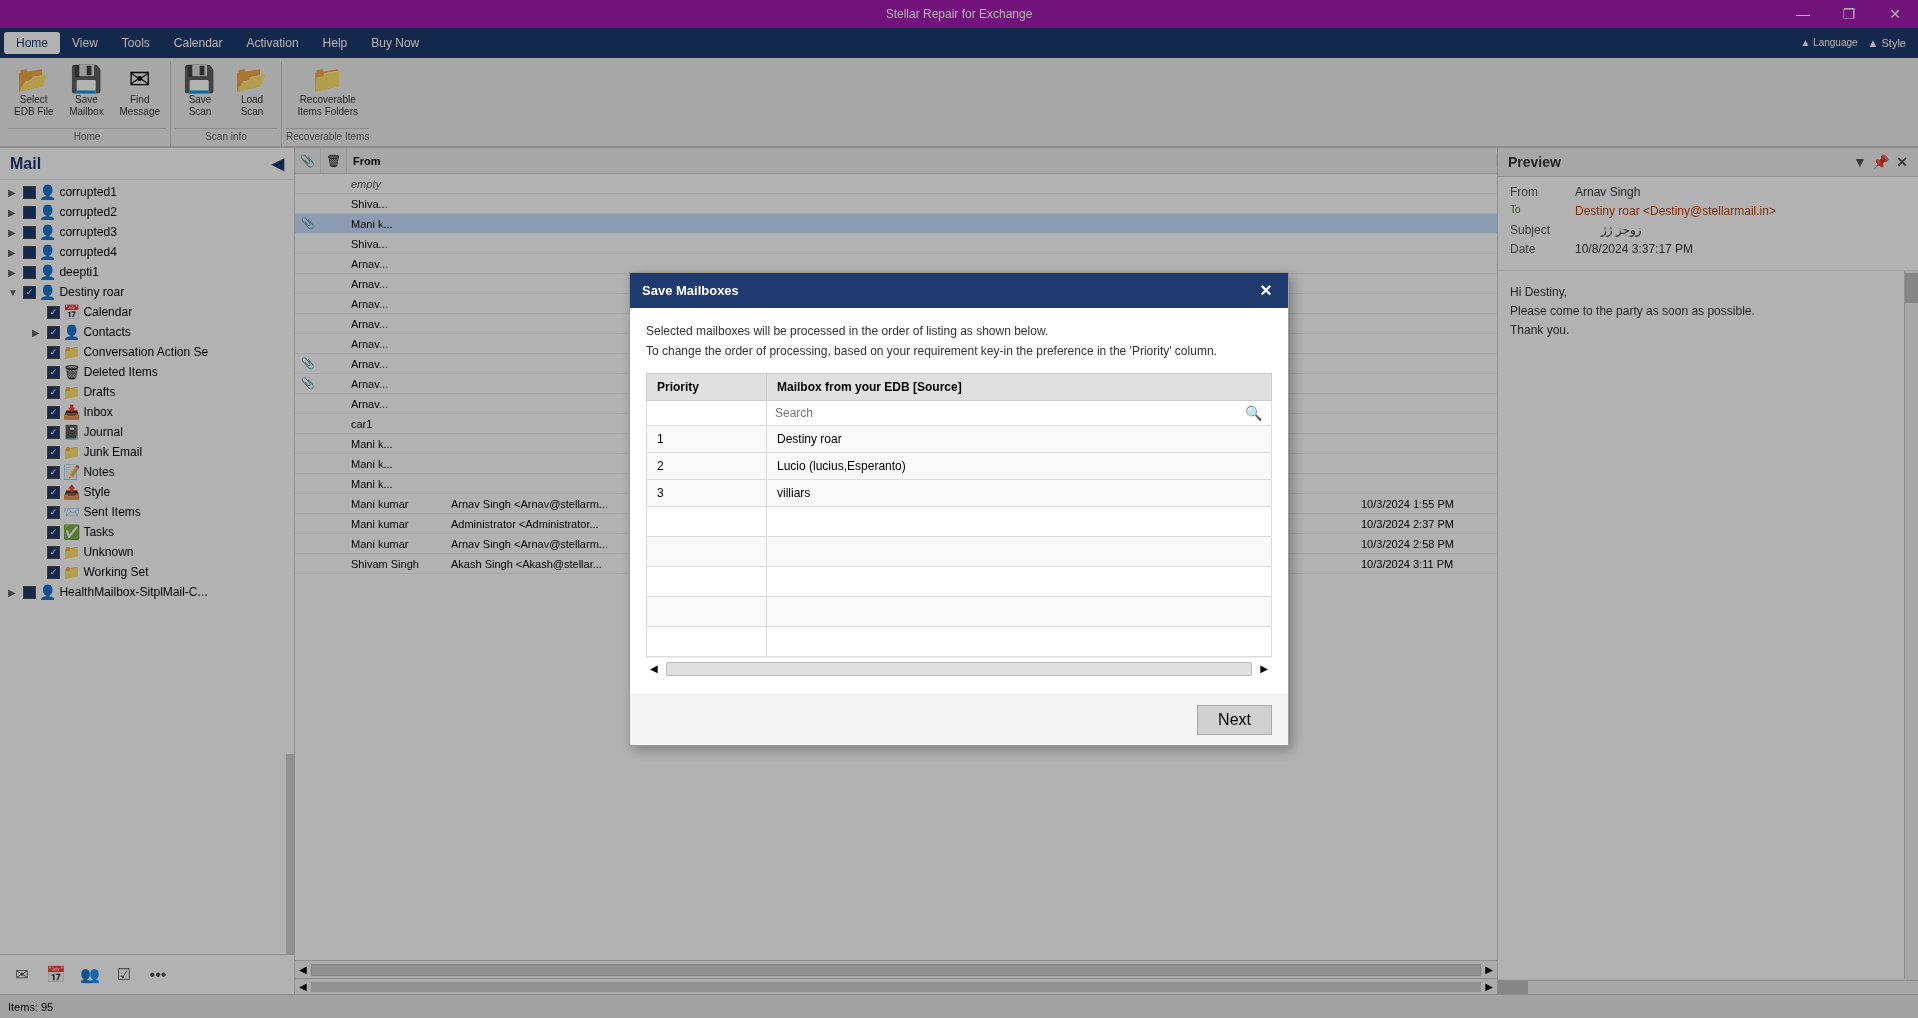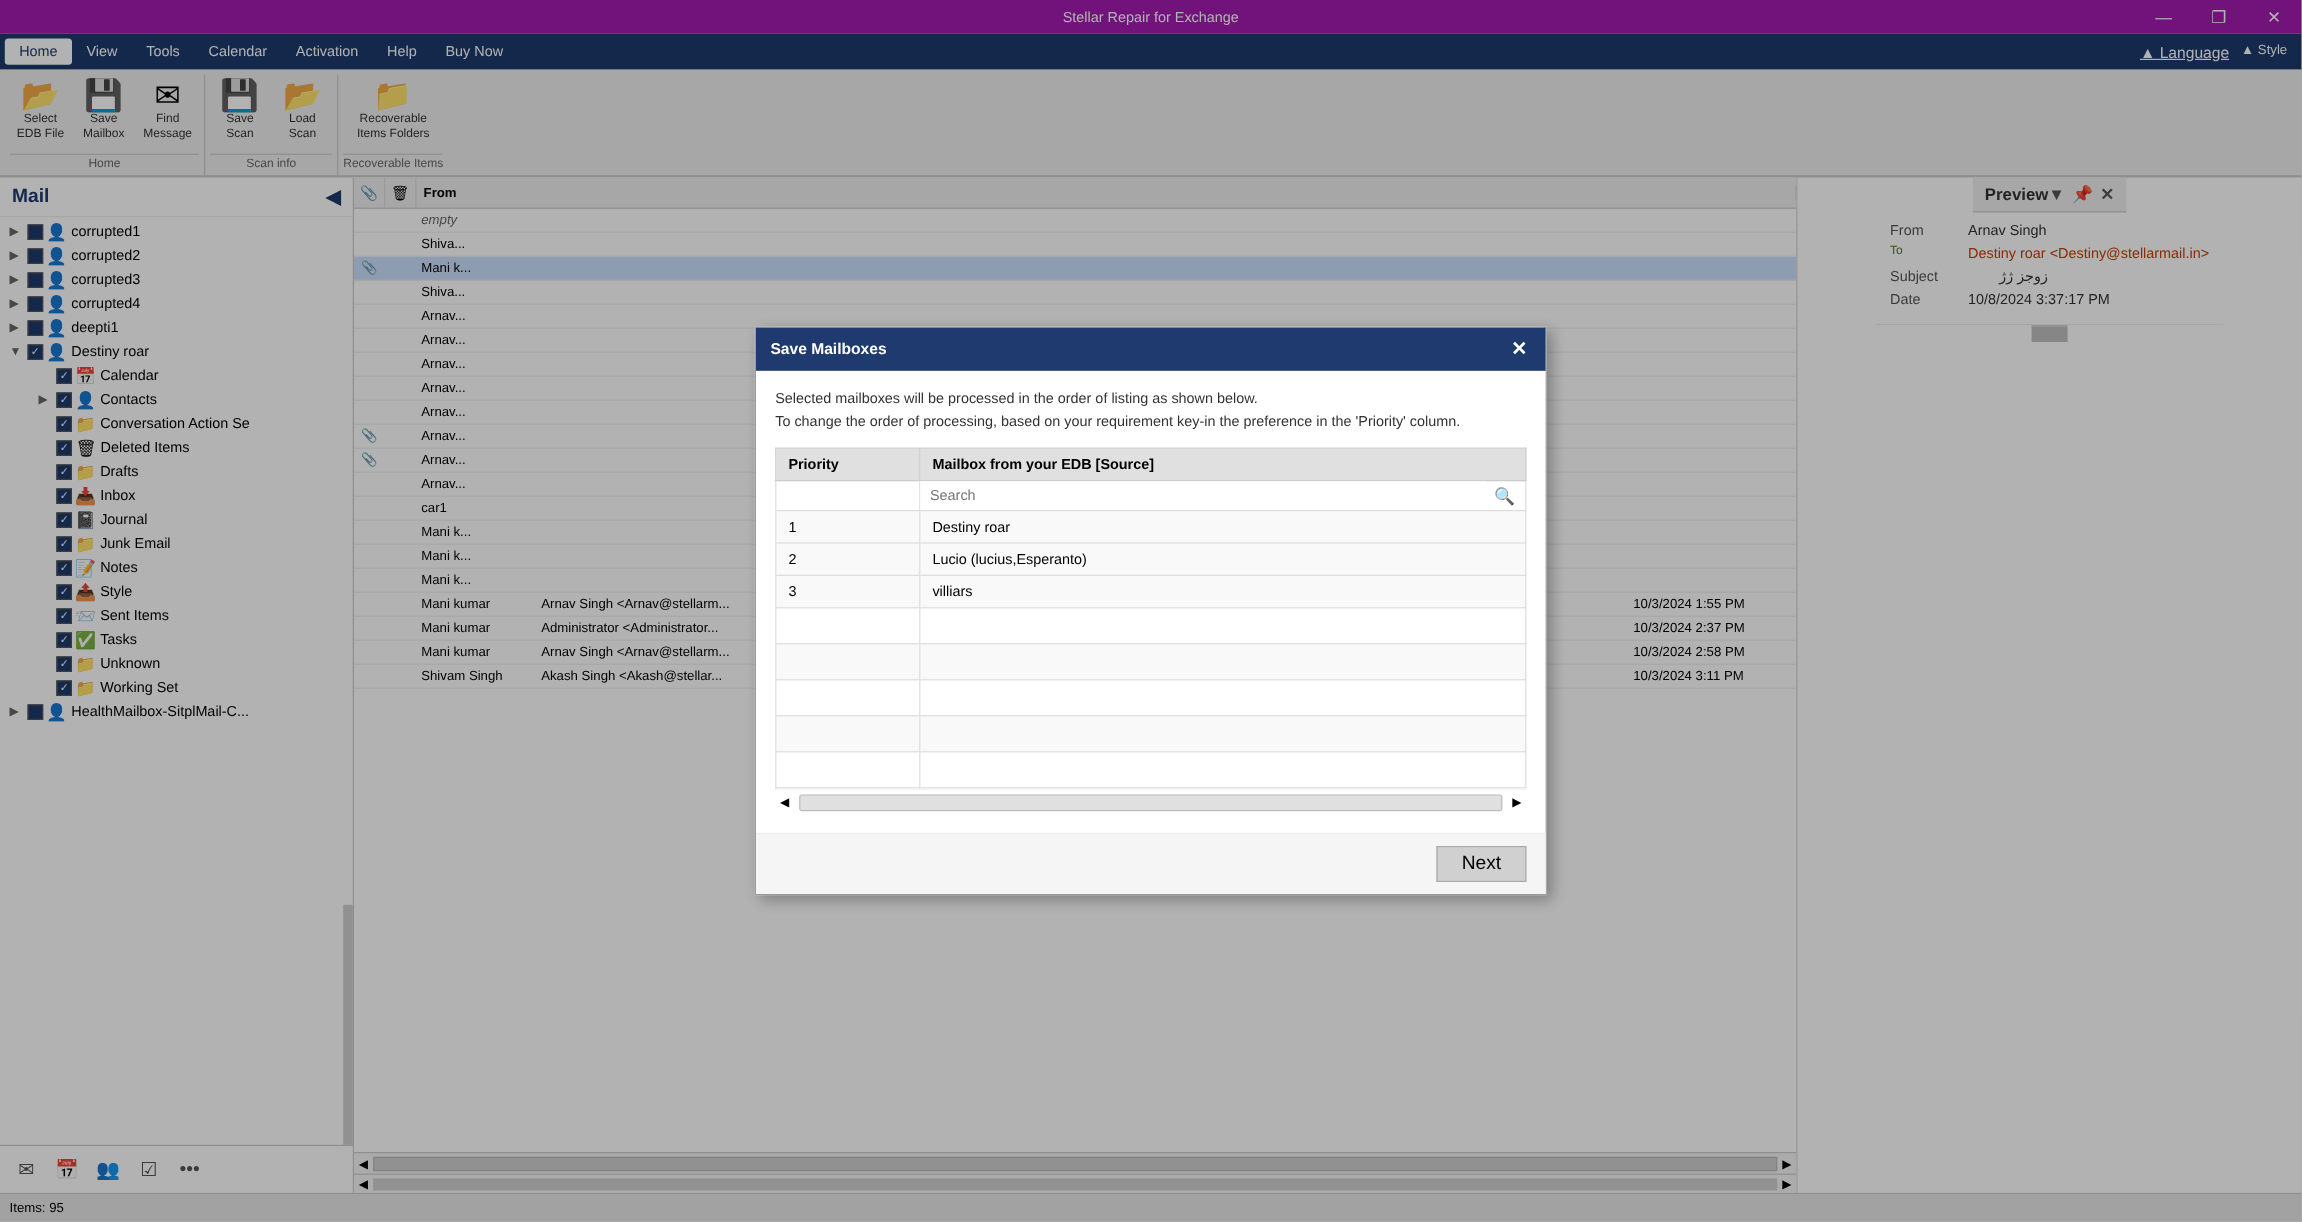--- a/index.html
+++ b/index.html
@@ -92,21 +92,21 @@
 
 <div id="menu-bar">
   <div class="menu-tab active">Home</div>
   <div class="menu-tab">View</div>
   <div class="menu-tab">Tools</div>
   <div class="menu-tab">Calendar</div>
   <div class="menu-tab">Activation</div>
   <div class="menu-tab">Help</div>
   <div class="menu-tab">Buy Now</div>
   <div style="margin-left:auto; display:flex; gap:10px; padding-right:8px;">
-    <span style="color:white; font-size:13px;text-decoration:underline;">▲ Language</span>
+    <span style="color:white; font-size:10px;">▲ Language</span>
     <span style="color:white; font-size:11px;">▲ Style</span>
   </div>
 </div>
 
 <div id="ribbon" style="background:#f0f0f0; border-bottom:2px solid #ccc; padding:4px 8px 0; height:90px; display:flex; align-items:flex-start; gap:0;">
   <div class="ribbon-group">
     <div class="ribbon-group-inner">
       <div class="ribbon-btn">
         <div class="icon" style="font-size:26px;">📂</div>
         <div class="label" style="font-size:10px; text-align:center;">Select<br>EDB File</div>
@@ -433,21 +433,21 @@
       <span style="font-size:10px; padding:0 4px; cursor:pointer;">▶</span>
     </div>
 
     <div style="height:16px; border-top:1px solid #ccc; display:flex; align-items:center; background:#f5f5f5; flex-shrink:0;">
       <span style="font-size:10px; padding:0 4px; cursor:pointer;">◀</span>
       <div style="flex:1; height:10px; background:#d0d0d0;"></div>
       <span style="font-size:10px; padding:0 4px; cursor:pointer;">▶</span>
     </div>
   </div>
 
-  <div id="right-panel" style="width:420px; background:white; display:flex; flex-direction:column;align-items:center;">
+  <div id="right-panel" style="width:420px; background:white; display:flex; flex-direction:column;">
     <div id="preview-header" style="background:#f0f0f0; padding:6px 10px; font-size:14px; font-weight:bold; color:#333; border-bottom:1px solid #ccc; display:flex; justify-content:space-between; align-items:center;">
       <span>Preview</span>
       <div class="preview-controls" style="display:flex; gap:6px;">
         <span style="cursor:pointer; color:#555;">▼</span>
         <span style="cursor:pointer; color:#555;">📌</span>
         <span style="cursor:pointer; color:#555;">✕</span>
       </div>
     </div>
     <div id="preview-meta" style="padding:8px 12px; border-bottom:1px solid #eee;">
       <div class="meta-row" style="display:flex; margin-bottom:5px;">
@@ -458,20 +458,26 @@
         <div class="meta-label" style="width:65px; color:#4d7c0f; font-size:10px;">To</div>
         <div class="meta-value" style="color:#c2410c; font-size:12px;">Destiny roar &lt;Destiny@stellarmail.in&gt;</div>
       </div>
       <div class="meta-row" style="display:flex; margin-bottom:5px;gap:26px;">
         <div class="meta-label" style="width:65px; color:#555; font-size:12px;">Subject</div>
         <div class="meta-value" style="color:#333; font-size:12px;">زوجز ژژ</div>
       </div>
       <div class="meta-row" style="display:flex;">
         <div class="meta-label" style="width:65px; color:#555; font-size:12px;">Date</div>
         <div class="meta-value" style="color:#333; font-size:12px;">10/8/2024 3:37:17 PM</div>
+      </div>
+    </div>
+    <div id="preview-body" style="flex:1; padding:12px; overflow-y:auto; font-size:12px; color:#333; line-height:1.6; border-bottom:1px solid #eee; position:relative;">
+      <div>Hi Destiny,<br>Please come to the party as soon as possible.<br>Thank you.</div>
+      <div style="position:absolute; right:0; top:0; bottom:0; width:14px; background:#f0f0f0; border-left:1px solid #ccc;">
+        <div style="width:100%; height:30px; background:#c0c0c0; margin-top:2px;"></div>
       </div>
     </div>
     <div style="height:14px; background:#f0f0f0; border-top:1px solid #ccc;">
       <div style="height:100%; width:30px; background:#c0c0c0;"></div>
     </div>
   </div>
 </div>
 
 <div id="status-bar" style="height:24px; background:#e8e8e8; border-top:1px solid #ccc; display:flex; align-items:center; padding:0 8px; font-size:11px;">
   <span>Items: 95</span>

